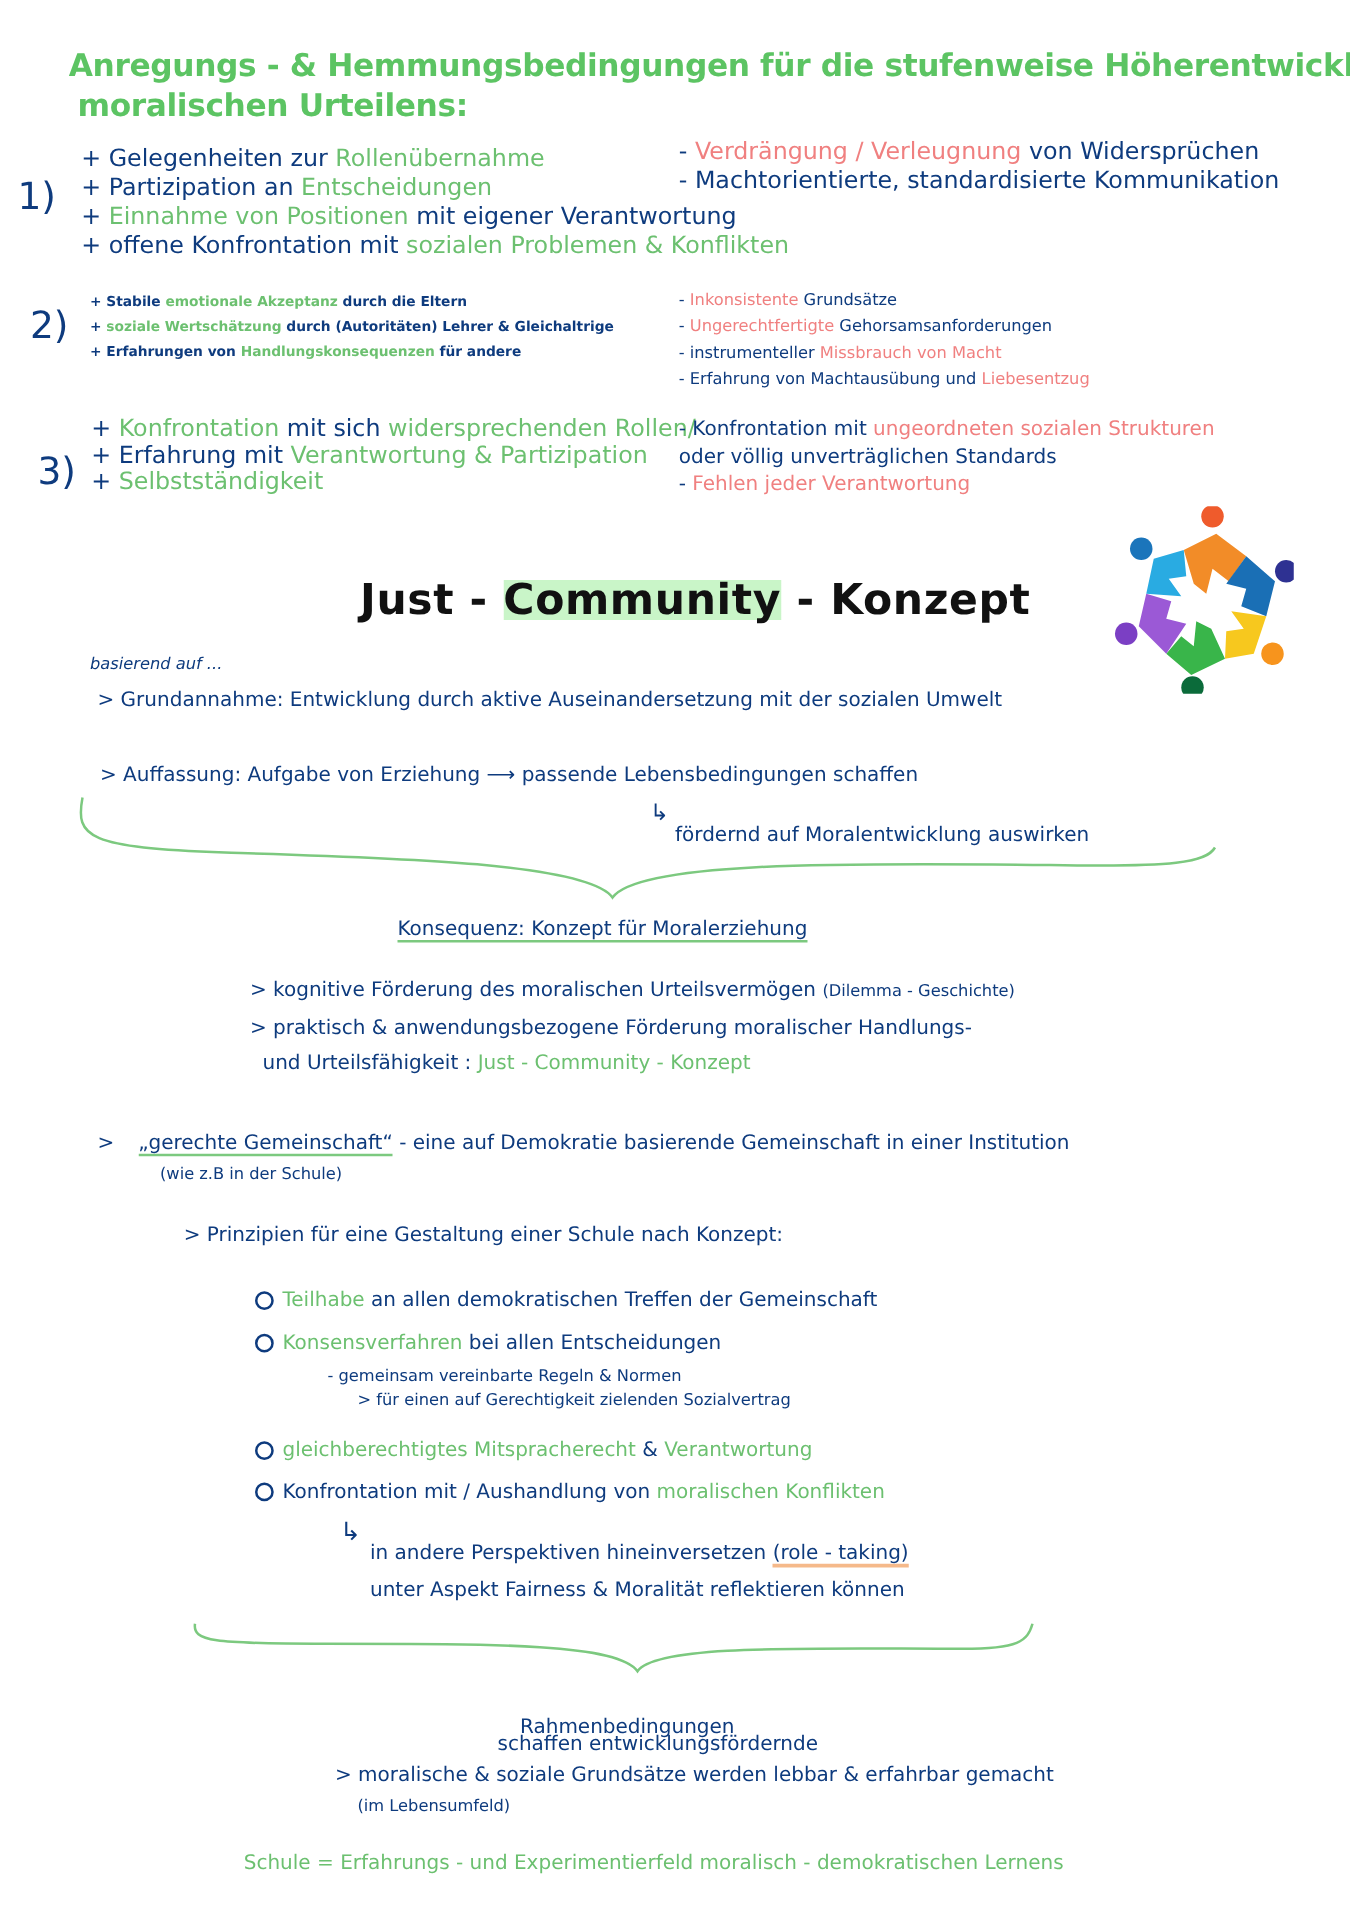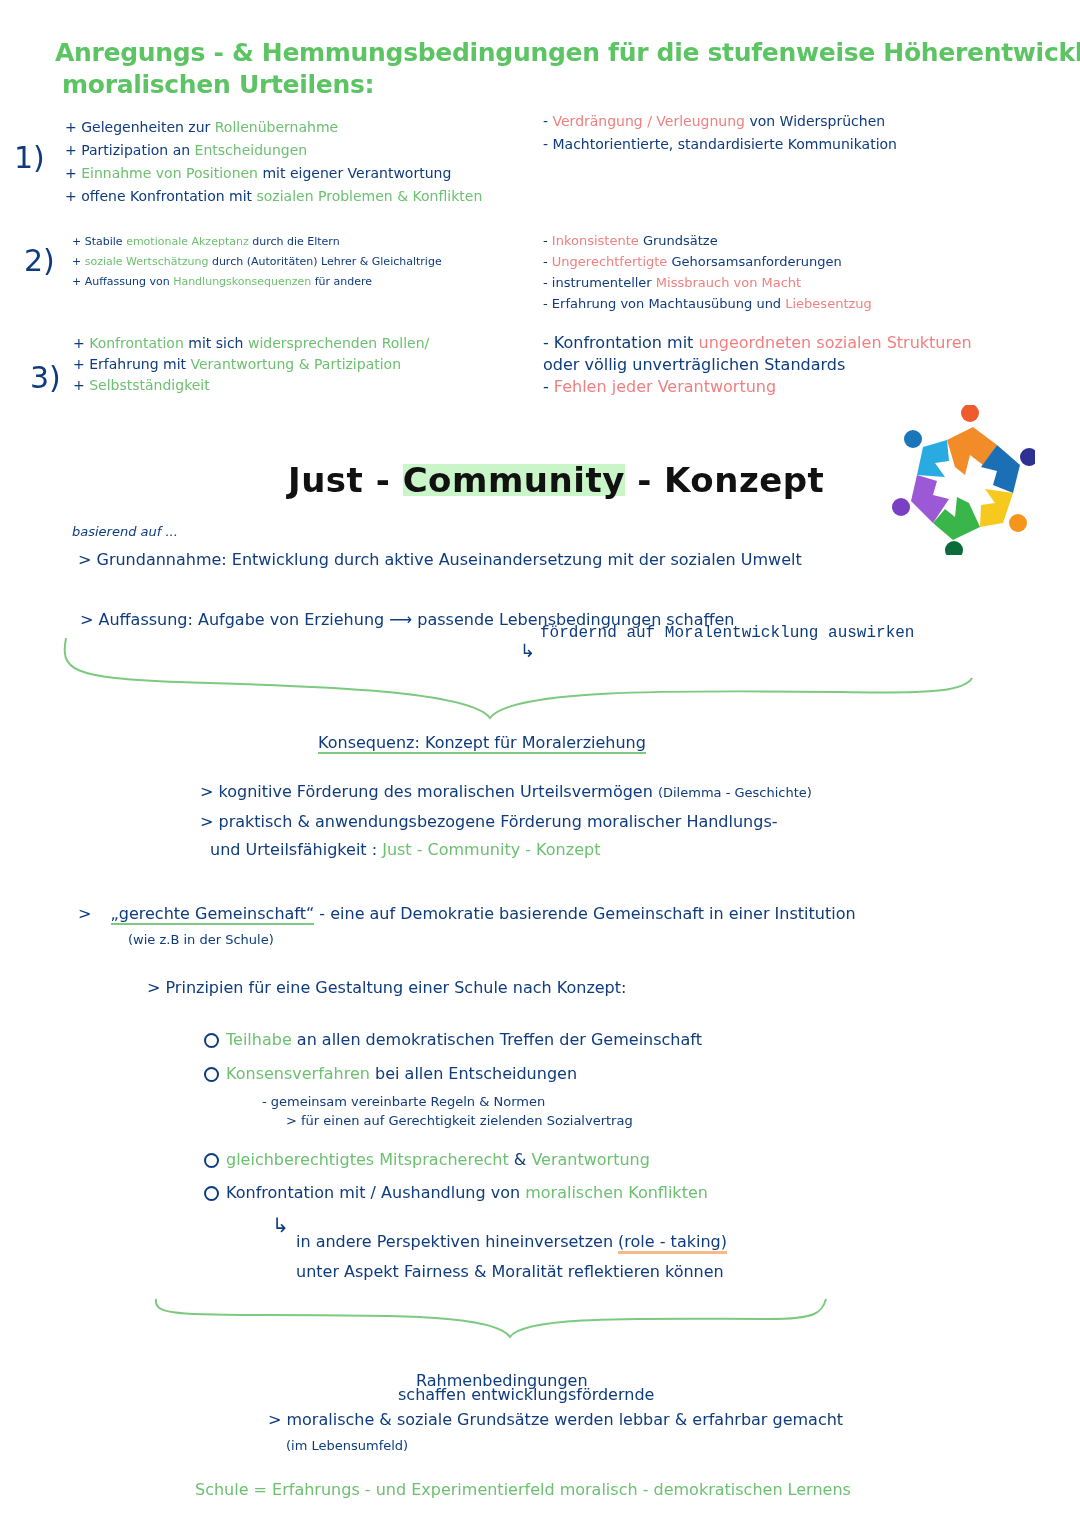--- a/index.html
+++ b/index.html
@@ -6,22 +6,22 @@
   body {
     width: 1080px; height: 1527px; background: #ffffff; position: relative; overflow: hidden;
     font-family: "DejaVu Sans", sans-serif; color: #0e3b7e;
   }
   .abs { position: absolute; white-space: nowrap; }
   .blue { color: #0e3b7e; }
   .green { color: #6cc070; }
   .pink { color: #f08080; }
   .title-green { color: #5cc463; font-weight: bold; font-size: 25px; letter-spacing: -0.3px; }
   .f13 { font-size: 13px; }
-  .f11 { font-size: 11px; }
-  .f15 { font-size: 14px; }
+  .f11 { font-size: 11px; font-weight: bold; }
+  .f15 { font-size: 19px; }
   .f16 { font-size: 16px; }
   .num { font-size: 30px; font-family: "DejaVu Sans", sans-serif; color: #0e3b7e; }
   .jc-title {
     font-family: "DejaVu Sans", sans-serif; font-weight: bold; font-size: 34px; color: #111;
     letter-spacing: 0.5px;
   }
   .jc-title .hl { color: #111; background: linear-gradient(#fff 10%, #c9f5c8 10%, #c9f5c8 90%, #fff 90%); }
   .circle {
     display: inline-block; width: 11px; height: 11px; border: 2.5px solid #0e3b7e; border-radius: 50%;
     vertical-align: middle; margin-right: 7px;
@@ -46,21 +46,21 @@
     <div><span class="blue">+ </span><span class="green">Einnahme von Positionen</span><span class="blue"> mit eigener Verantwortung</span></div>
     <div><span class="blue">+ </span><span class="blue">offene Konfrontation mit </span><span class="green">sozialen Problemen &amp; Konflikten</span></div>
   </div>
 <div class="abs f15" style="left:543px;top:110px;line-height:23px;">
     <div><span class="blue">- </span><span class="pink">Verdrängung / Verleugnung</span><span class="blue"> von Widersprüchen</span></div>
     <div><span class="blue">- </span><span class="blue">Machtorientierte, standardisierte Kommunikation</span></div>
   </div>
 <div class="abs f11" style="left:72px;top:232px;line-height:20px;">
     <div><span class="blue">+ </span><span class="blue">Stabile </span><span class="green">emotionale Akzeptanz</span><span class="blue"> durch die Eltern</span></div>
     <div><span class="blue">+ </span><span class="green">soziale Wertschätzung</span><span class="blue"> durch (Autoritäten) Lehrer &amp; Gleichaltrige</span></div>
-    <div><span class="blue">+ </span><span class="blue">Auffassung von </span><span class="green">Handlungskonsequenzen</span><span class="blue"> für andere</span></div>
+    <div><span class="blue">+ </span><span class="blue">Erfahrungen von </span><span class="green">Handlungskonsequenzen</span><span class="blue"> für andere</span></div>
   </div>
 <div class="abs f13" style="left:543px;top:230px;line-height:21px;">
     <div><span class="blue">- </span><span class="pink">Inkonsistente</span><span class="blue"> Grundsätze</span></div>
     <div><span class="blue">- </span><span class="pink">Ungerechtfertigte</span><span class="blue"> Gehorsamsanforderungen</span></div>
     <div><span class="blue">- </span><span class="blue">instrumenteller </span><span class="pink">Missbrauch von Macht</span></div>
     <div><span class="blue">- </span><span class="blue">Erfahrung von Machtausübung und </span><span class="pink">Liebesentzug</span></div>
   </div>
 <div class="abs f15" style="left:73px;top:333px;line-height:21px;">
     <div><span class="blue">+ </span><span class="green">Konfrontation</span><span class="blue"> mit sich </span><span class="green">widersprechenden Rollen/</span></div>
     <div><span class="blue">+ </span><span class="blue">Erfahrung mit </span><span class="green">Verantwortung &amp; Partizipation</span></div>
@@ -88,21 +88,21 @@
   <path d="M128 88 L118 118 L95 122 L96 100 L110 98 L100 84 Z" fill="#f7c81e"></path>
   <path d="M95 122 L68 135 L48 118 L60 104 L70 112 L72 92 L84 98 Z" fill="#39b54a"></path>
   <path d="M48 118 L26 96 L32 70 L52 76 L48 90 L64 94 Z" fill="#9b59d6"></path>
   <path d="M32 70 L38 42 L62 35 L64 56 L50 58 L60 72 Z" fill="#29abe2"></path>
 </svg>
 
 <div class="abs f13 blue" style="left:72px;top:524px;font-style:italic;">basierend auf ...</div>
 <div class="abs f16 blue" style="left:78px;top:550px;">&gt; Grundannahme: Entwicklung durch aktive Auseinandersetzung mit der sozialen Umwelt</div>
 <div class="abs f16 blue" style="left:80px;top:610px;">&gt; Auffassung: Aufgabe von Erziehung  ⟶ passende Lebensbedingungen schaffen</div>
 <div class="abs blue" style="left:520px;top:640px;font-size:18px;">↳</div>
-<div class="abs f16 blue" style="left:540px;top:624px;font-family:Liberation Mono, monospace;">fördernd auf Moralentwicklung auswirken</div>
+<div class="abs f16 blue" style="left:540px;top:658px;">fördernd auf Moralentwicklung auswirken</div>
 
 <svg width="920" height="90" viewBox="0 0 920 90" style="left:60px;top:630px;">
   <path d="M6 8 C0 40, 10 48, 120 52 C250 56, 410 60, 430 88 C450 60, 600 60, 780 62 C880 64, 905 60, 912 48" fill="none" stroke="#7cc97f" stroke-width="2"></path>
 </svg>
 
 <div class="abs f16 blue underline-green" style="left:318px;top:733px;">Konsequenz: Konzept für Moralerziehung</div>
 <div class="abs f16 blue" style="left:200px;top:782px;">
   <span>&gt; kognitive Förderung des moralischen Urteilsvermögen</span>
   <span class="f13">(Dilemma - Geschichte)</span>
 </div>

